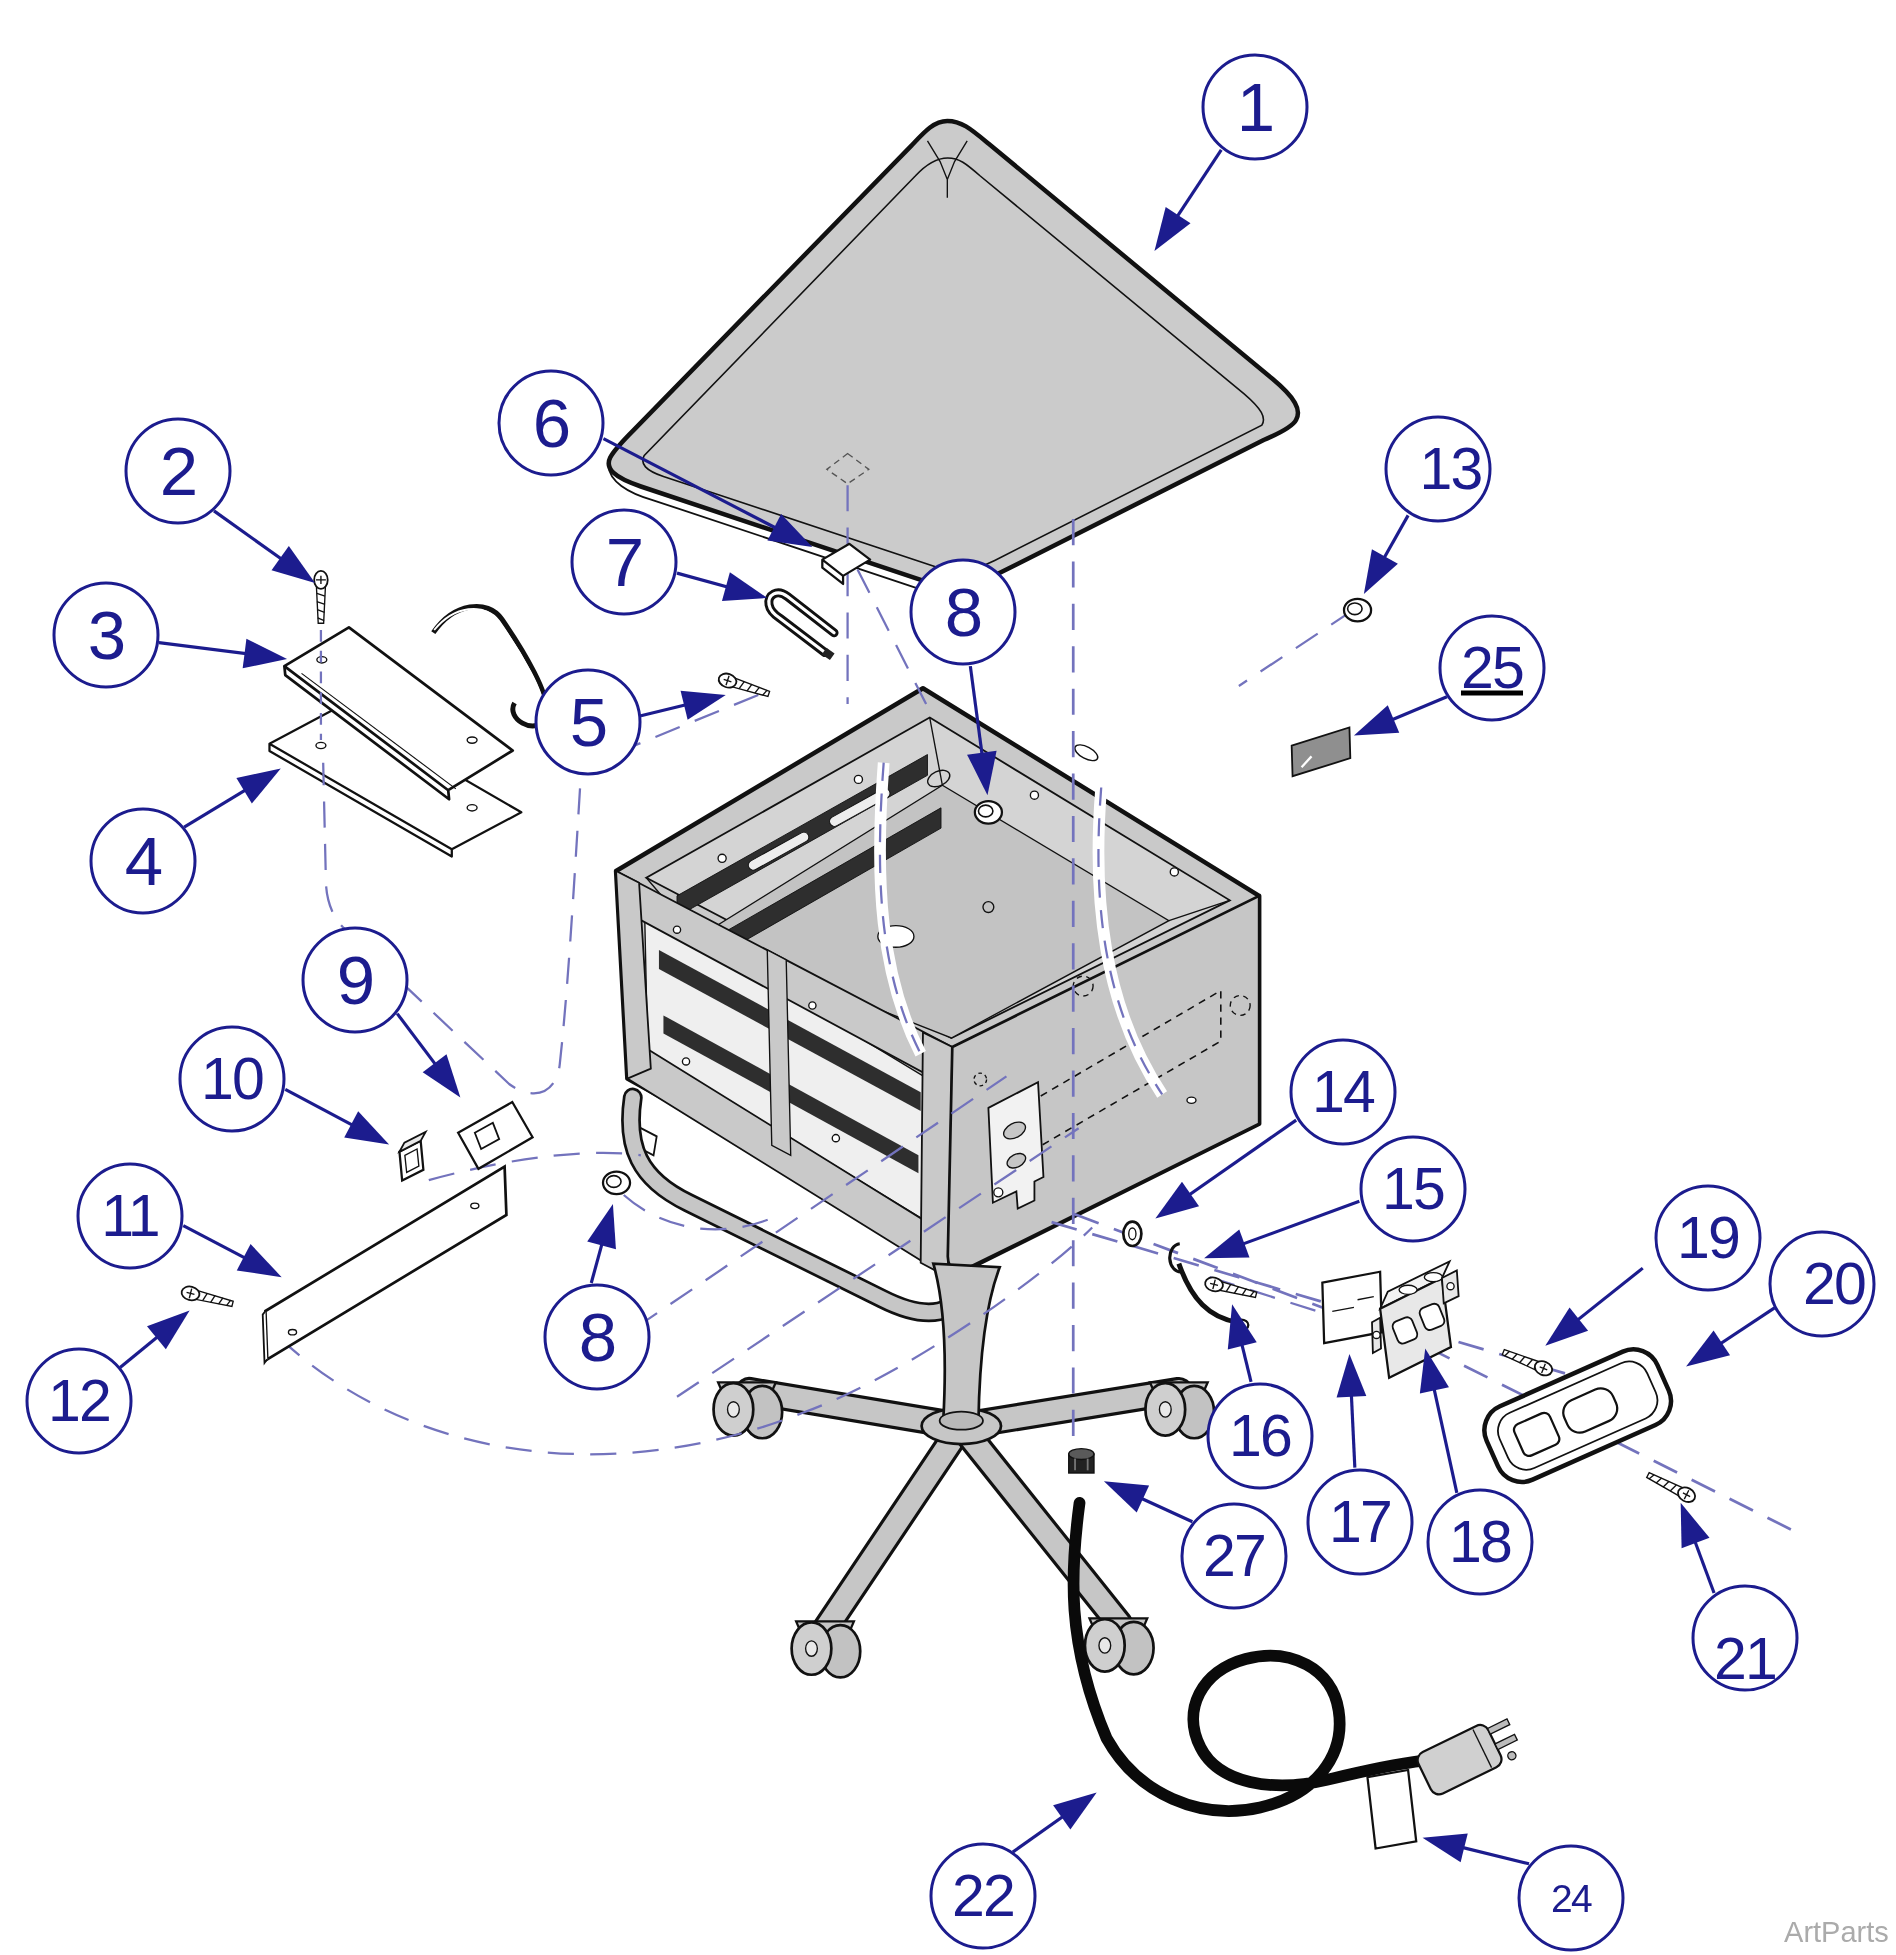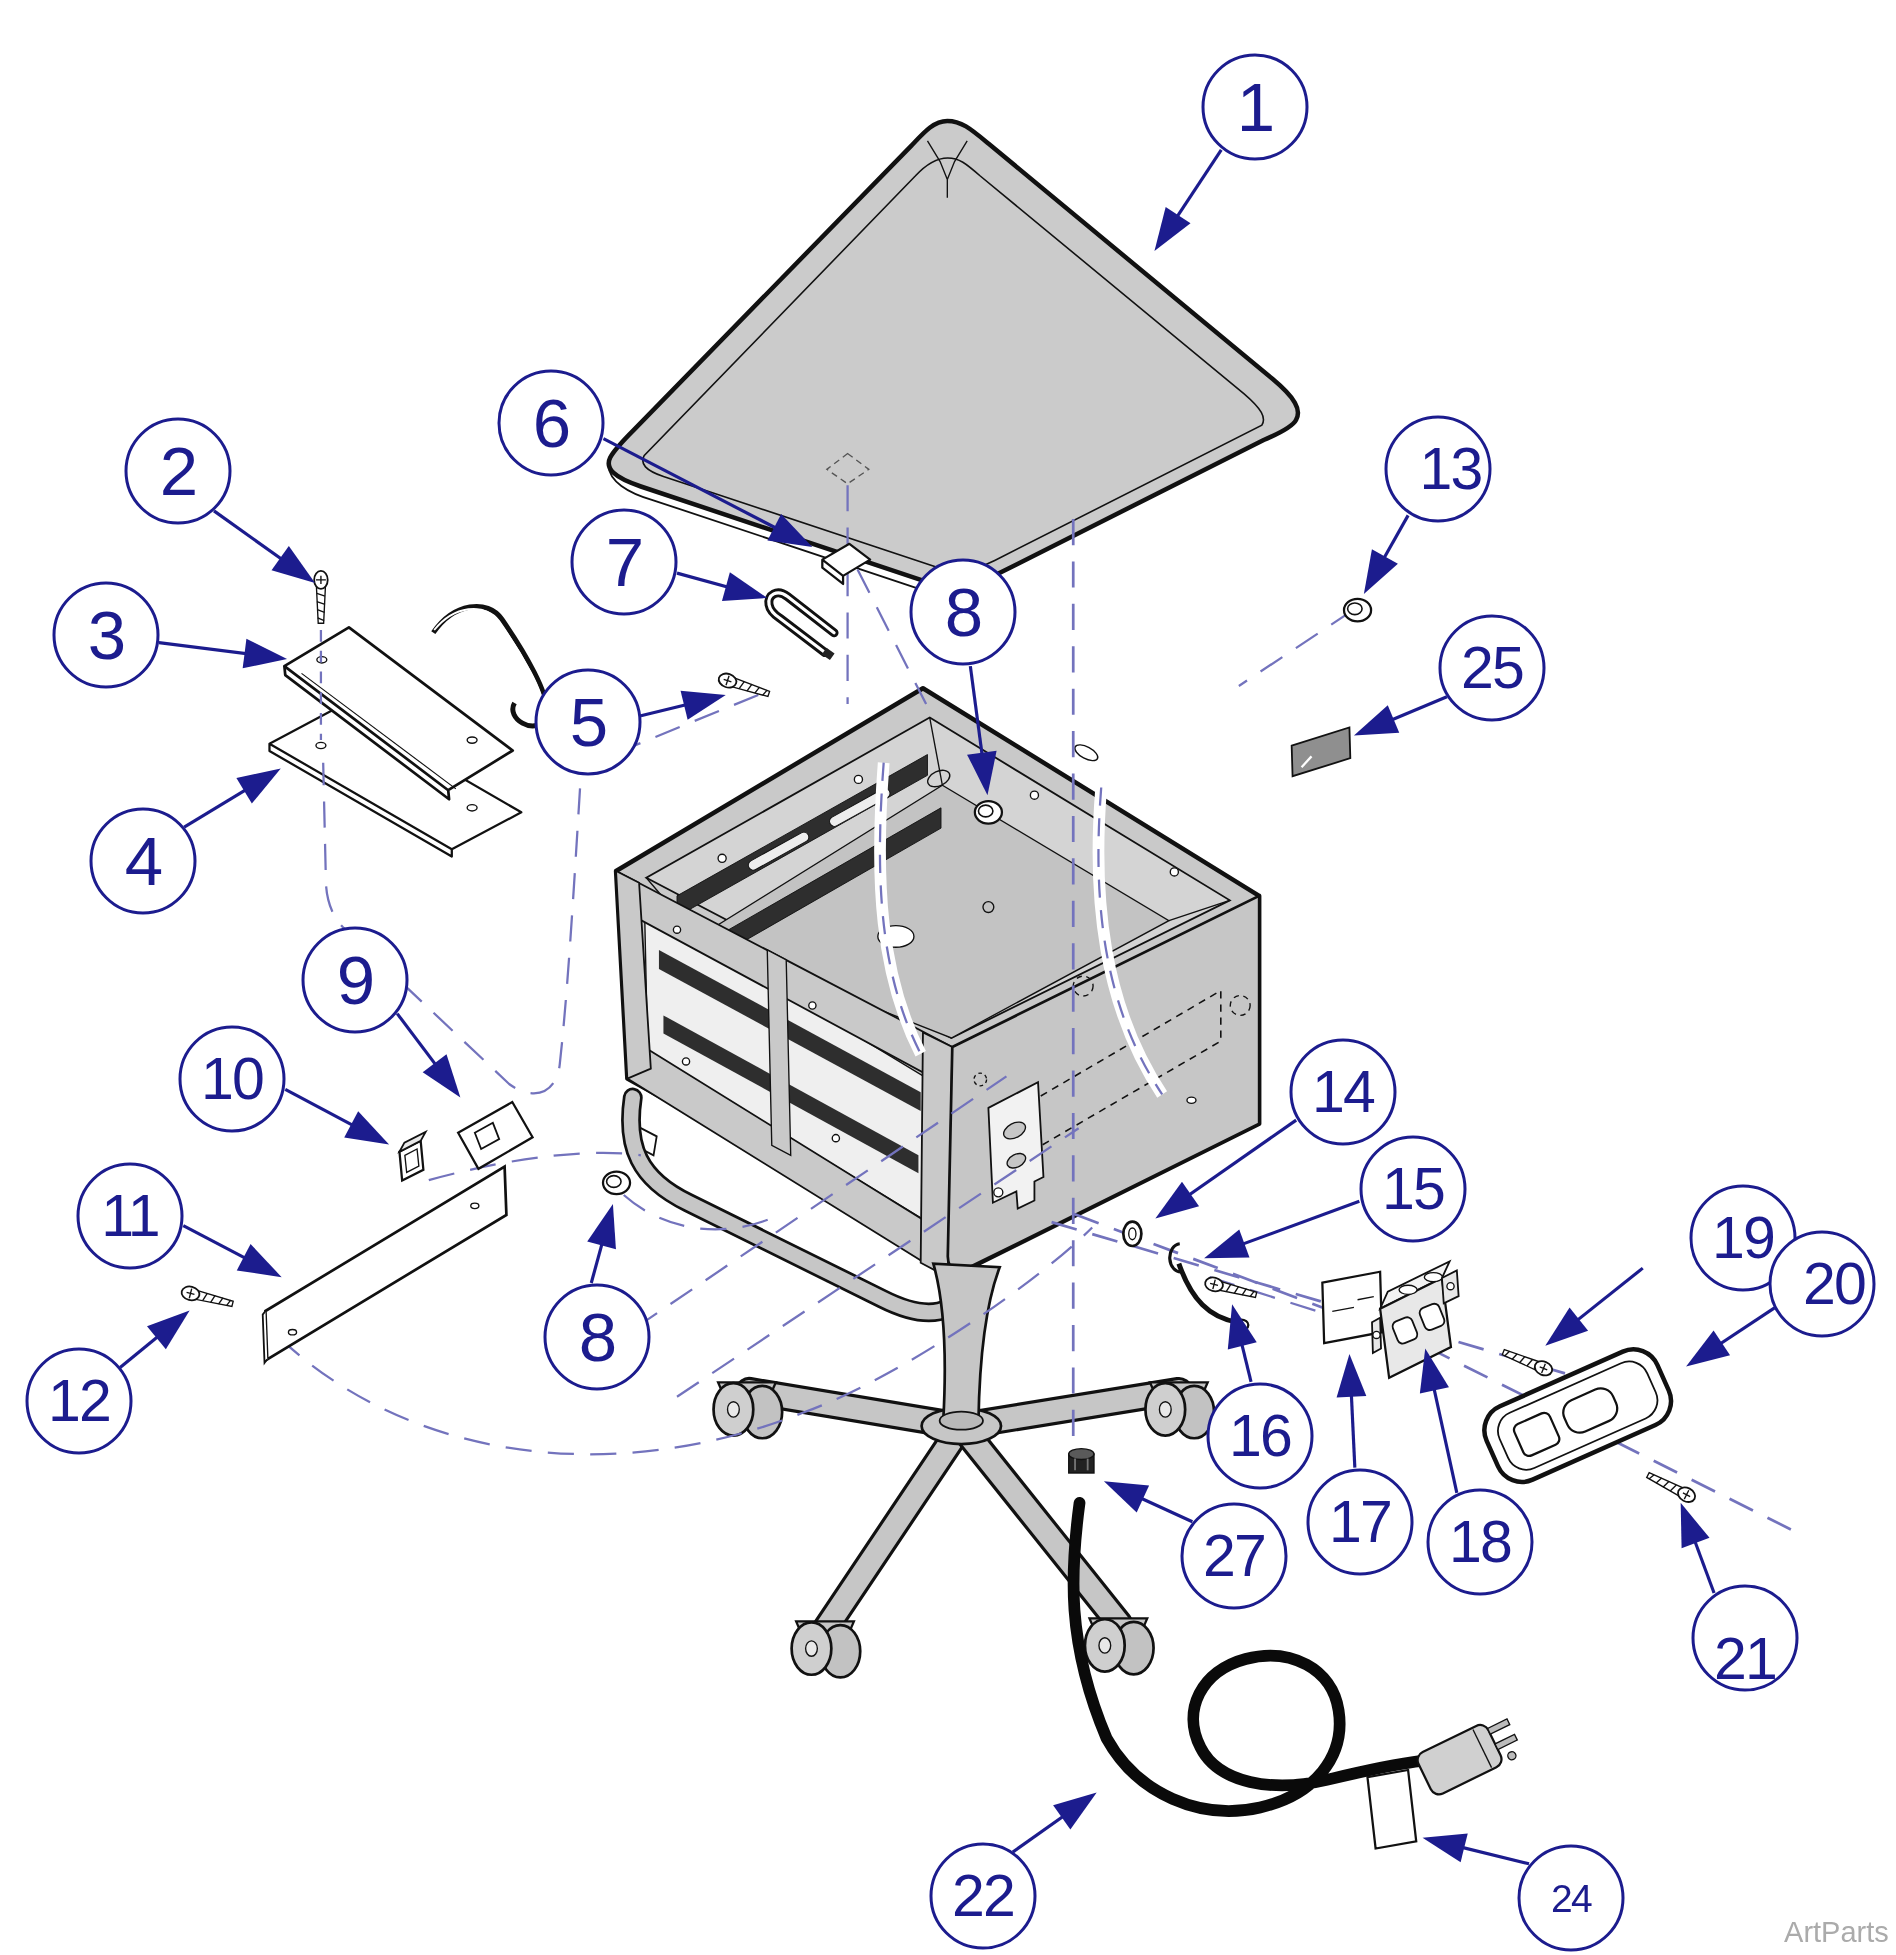--- a/index.html
+++ b/index.html
@@ -377,35 +377,35 @@
     </div>
     <div class="callout" style="left: 1260px; top: 1436px;">
       <span style="font-size: 59px;">16</span>
     </div>
     <div class="callout" style="left: 1360px; top: 1522px;">
       <span style="font-size: 59px;">17</span>
     </div>
     <div class="callout" style="left: 1480px; top: 1542px;">
       <span style="font-size: 59px;">18</span>
     </div>
-    <div class="callout" style="left: 1743px; top: 1238px;">
+    <div class="callout" style="left: 1708px; top: 1238px;">
       <span style="font-size: 59px;">19</span>
     </div>
     <div class="callout" style="left: 1822px; top: 1284px;">
       <span style="font-size: 59px; margin-left: 24px;">20</span>
     </div>
     <div class="callout" style="left: 1745px; top: 1638px; align-items: flex-end;">
       <span style="font-size: 59px;">21</span>
     </div>
     <div class="callout" style="left: 983px; top: 1896px;">
       <span style="font-size: 59px;">22</span>
     </div>
     <div class="callout" style="left: 1234px; top: 1556px;">
       <span style="font-size: 59px;">27</span>
     </div>
     <div class="callout" style="left: 1571px; top: 1898px;">
       <span style="font-size: 39px;">24</span>
     </div>
-    <div class="callout" style="left: 1492px; top: 668px;">
+    <div class="callout" style="left: 1492px; top: 668px; text-decoration: underline;">
       <span style="font-size: 59px;">25</span>
     </div>
   </div>
 
 
 </body></html>

